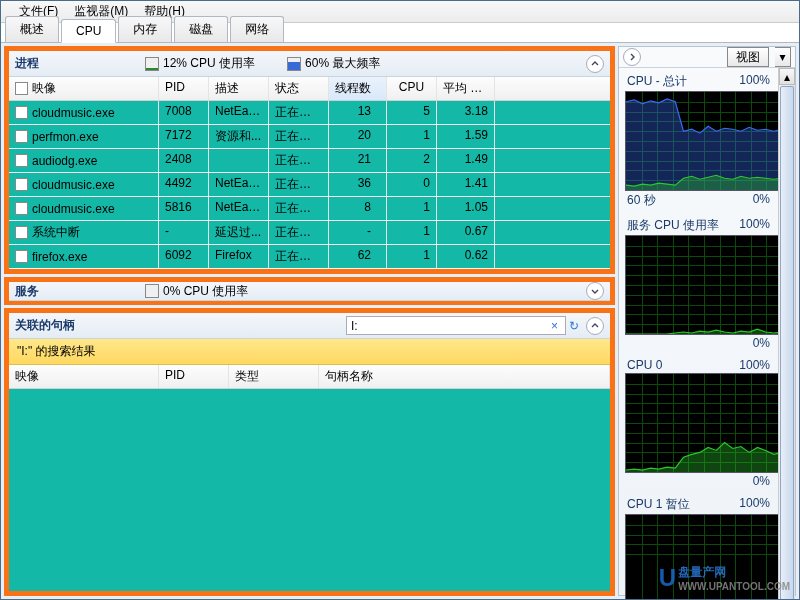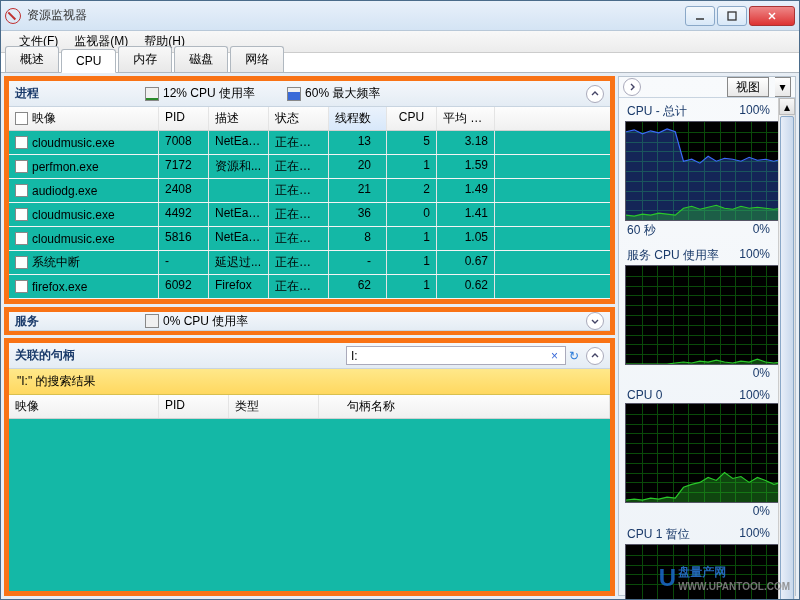--- a/index.html
+++ b/index.html
@@ -66,42 +66,20 @@
 .sbthumb { flex:1; margin:1px; background: linear-gradient(90deg,#e8eef8,#c8d8ec); border:1px solid #8aa8c8; border-radius:2px;}
 .watermark { position:absolute; right:10px; bottom:8px; font-size:14px; color:#2a7ad8; font-weight:bold; display:flex; align-items:center; gap:2px; pointer-events:none; opacity:0.85;}
 .watermark .u { font-size:24px; color:#1a6acc; font-weight:900;}
 .watermark .sub { font-size:10px; color:#888; display:block;}
 .iconbtn { cursor:pointer; padding:0 3px; color:#3a6ad8;}
 </style>
 </head>
 <body>
 
 <div class="window">
-  <div class="titlebar">
-    <span class="titlebar-icon"></span>
-    <span class="titlebar-title">资源监视器</span>
-    <div class="winbtns">
-      <div class="winbtn">
-          <svg viewBox="0 0 10 10">
-            <line x1="1" y1="8" x2="9" y2="8" stroke="#333" stroke-width="1.5"></line>
-          </svg>
-        </div>
-      <div class="winbtn">
-          <svg viewBox="0 0 10 10">
-            <rect x="1" y="1" width="8" height="8" fill="none" stroke="#333" stroke-width="1.3"></rect>
-          </svg>
-        </div>
-      <div class="winbtn close">
-          <svg viewBox="0 0 10 10">
-            <line x1="2" y1="2" x2="8" y2="8" stroke="#fff" stroke-width="1.5"></line>
-            <line x1="8" y1="2" x2="2" y2="8" stroke="#fff" stroke-width="1.5"></line>
-          </svg>
-        </div>
-    </div>
-  </div>
 
   <div class="menubar">
     <div class="menuitem">文件(F)</div>
     <div class="menuitem">监视器(M)</div>
     <div class="menuitem">帮助(H)</div>
   </div>
 
   <div class="tabstrip">
     <div class="tab">概述</div>
     <div class="tab active">CPU</div>
@@ -251,21 +229,21 @@
               <svg width="10" height="10" viewBox="0 0 10 10">
                 <polyline points="2,6 5,3 8,6" fill="none" stroke="#446" stroke-width="1.4"></polyline>
               </svg>
             </span>
         </div>
         <div class="searchres">"I:" 的搜索结果</div>
         <div class="gridhdr">
           <div class="col" style="width:150px;">映像</div>
           <div class="col" style="width:70px;">PID</div>
           <div class="col" style="width:90px;">类型</div>
-          <div class="col" style="flex:1;margin-left:22px;">句柄名称</div>
+          <div class="col" style="flex:1;">句柄名称</div>
         </div>
         <div class="gridbody"></div>
       </div>
     </div>
 
     <div class="rightcol">
       <div class="rightcol-hdr">
         <span class="expand">
             <svg width="10" height="10" viewBox="0 0 10 10">
               <polyline points="4,2 7,5 4,8" fill="none" stroke="#446" stroke-width="1.4"></polyline>

